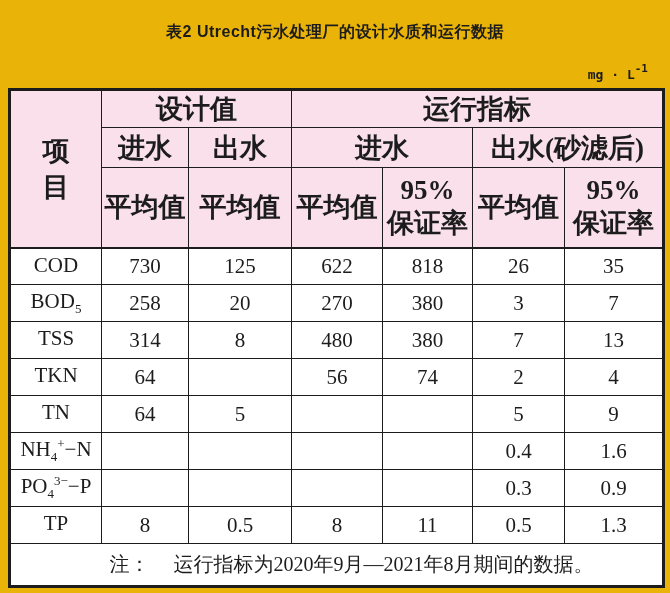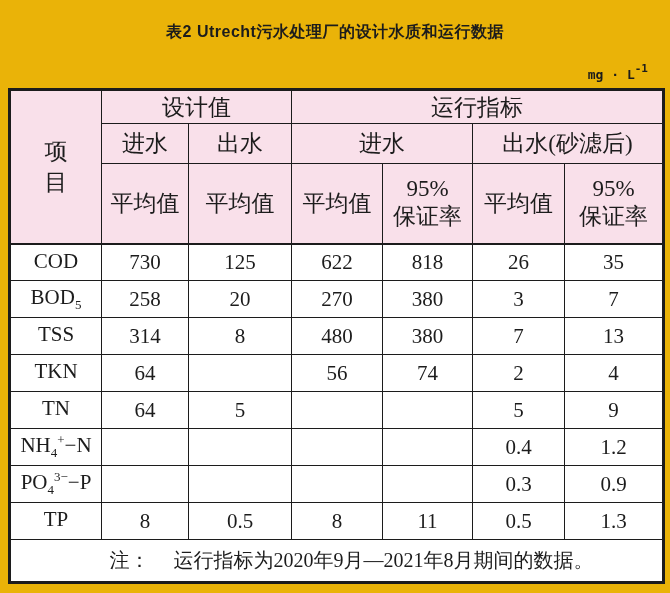--- a/index.html
+++ b/index.html
@@ -53,22 +53,22 @@
   table.main th,
   table.main td {
     border: 1px solid var(--border-color, #1c1c1c);
     text-align: center;
     vertical-align: middle;
     padding: 0;
     overflow: hidden;
   }
   thead th {
     background: var(--header-bg, #f9e0ea);
-    font-weight: normal;
-    font-size: 23px;
+    font-weight: bold;
+    font-size: 27px;
   }
   thead {
     border-bottom: 2px solid var(--border-color, #1c1c1c);
   }
   tr.hr1 { height: 34px; }
   tr.hr2 { height: 40px; }
   tr.hr3 { height: 80px; }
   tr.hr3 .two-line div { line-height: 1.25; }
   tr.data-row { height: 37px; }
   tr.data-row td {
@@ -190,21 +190,21 @@
         <td>5</td>
         <td>9</td>
       </tr>
       <tr class="data-row">
         <td class="label-cell"><span>NH</span><sub>4</sub><sup>+</sup><span>−N</span></td>
         <td></td>
         <td></td>
         <td></td>
         <td></td>
         <td>0.4</td>
-        <td>1.2</td>
+        <td>1.6</td>
       </tr>
       <tr class="data-row">
         <td class="label-cell"><span>PO</span><sub>4</sub><sup>3−</sup><span>−P</span></td>
         <td></td>
         <td></td>
         <td></td>
         <td></td>
         <td>0.3</td>
         <td>0.9</td>
       </tr>

